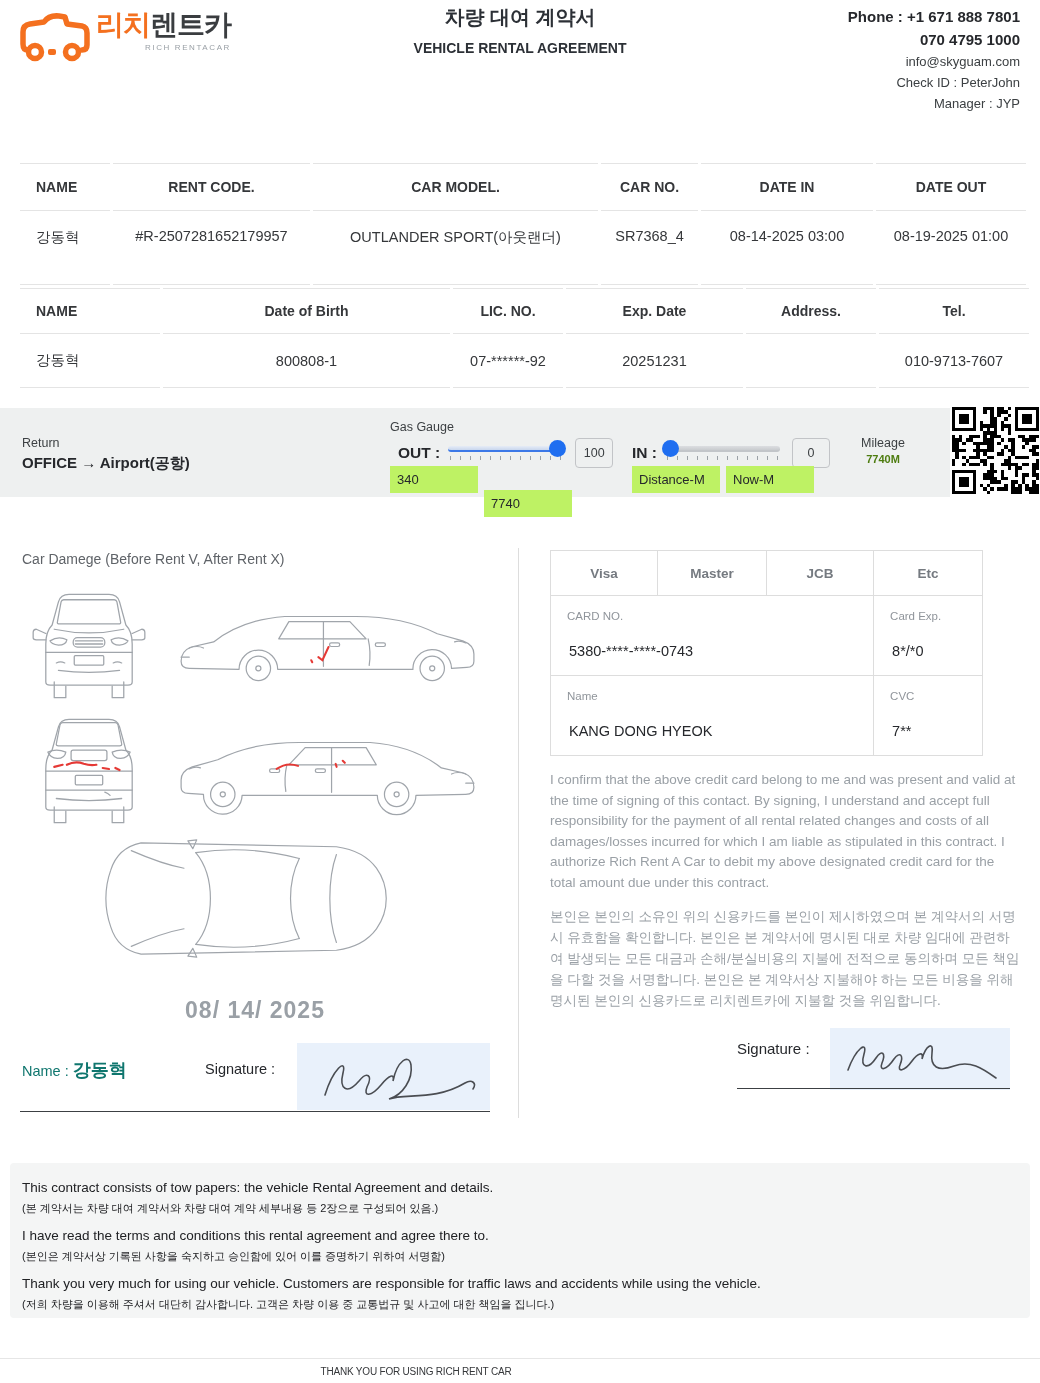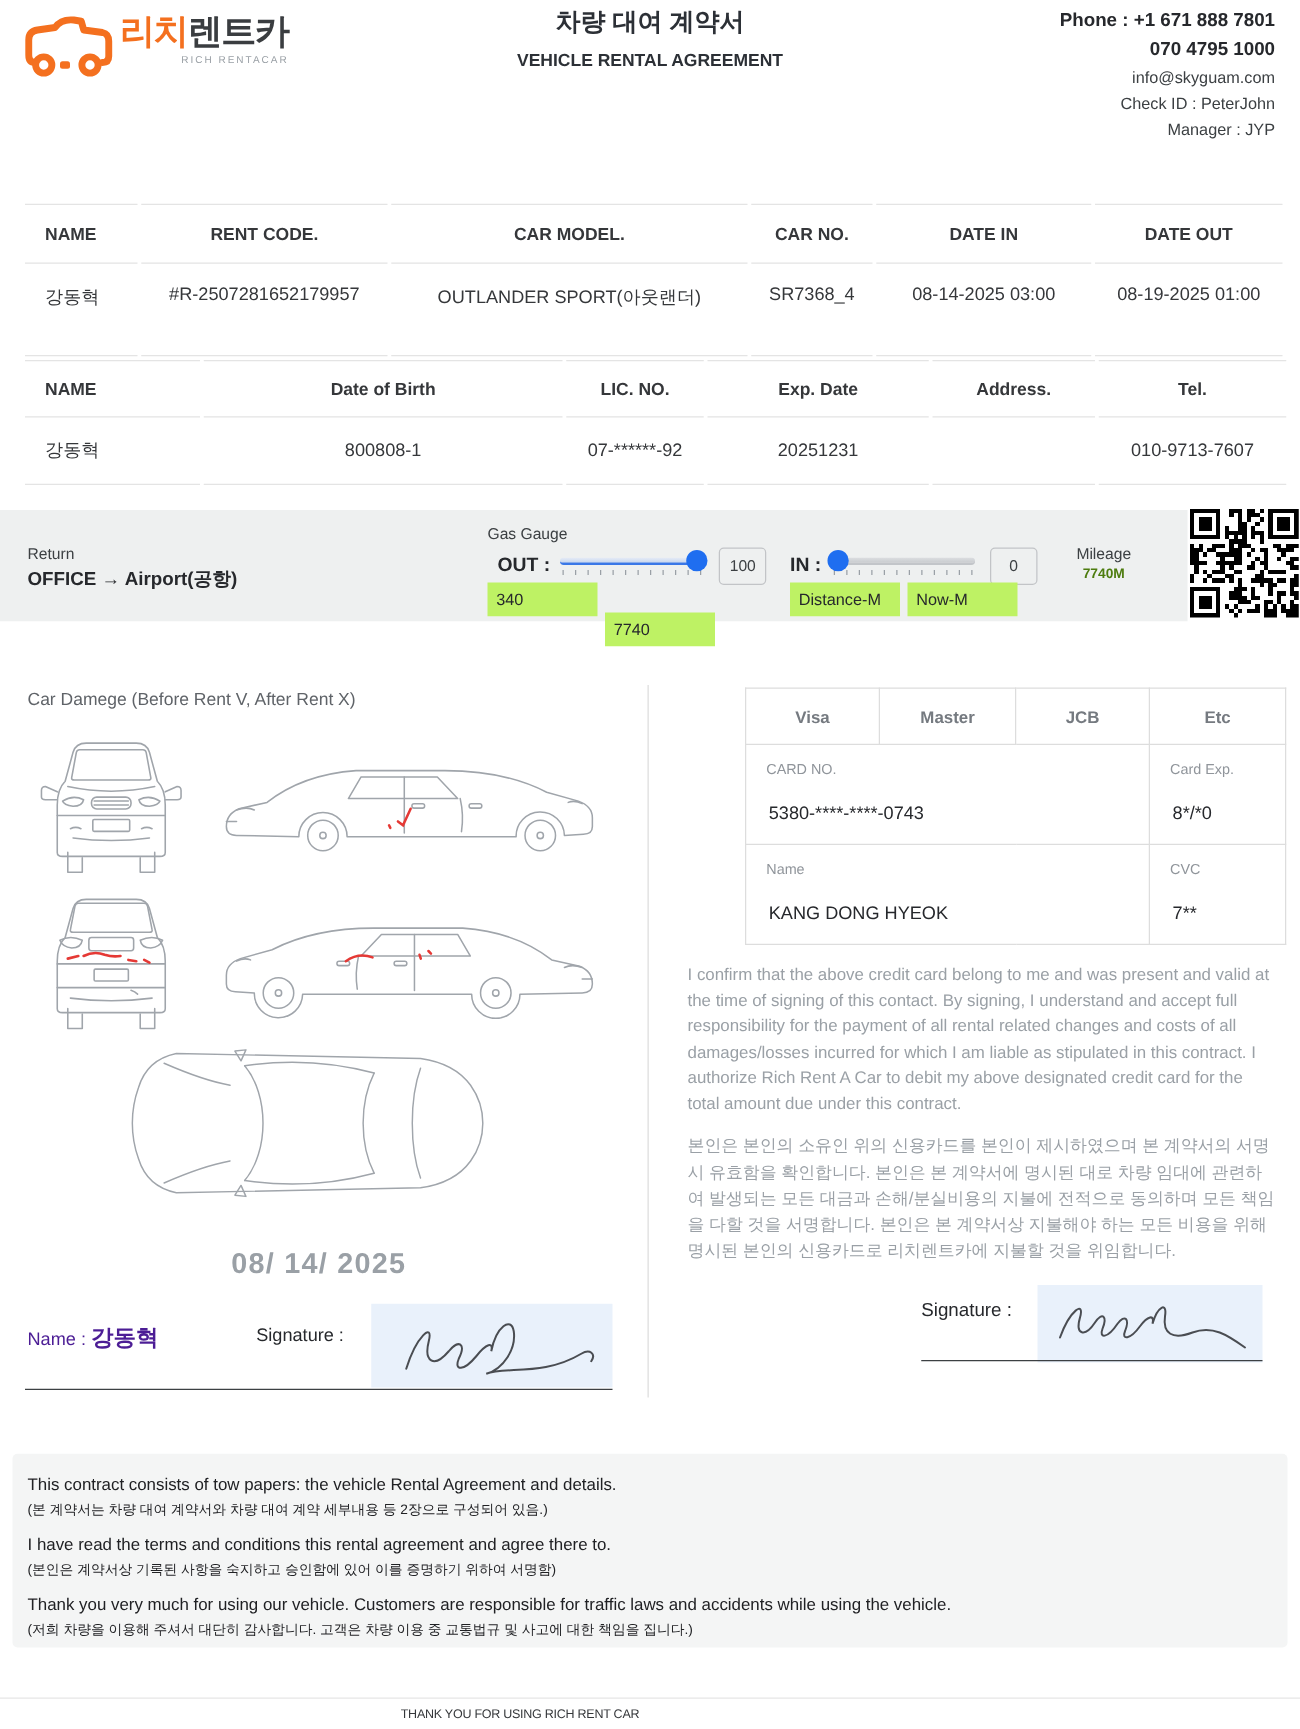--- a/index.html
+++ b/index.html
@@ -57,30 +57,30 @@
                 font-size:13px; color:#26282c; padding:0 7px; font-family:inherit; }
   .qr { position:absolute; left:952px; top:407px; width:87px; height:87px; }
 
   
   .dmg-label { position:absolute; left:22px; top:551px; font-size:14px; color:#5f6368; }
   .col-divider { position:absolute; left:518px; top:548px; width:1px; height:570px; background:#ddd; }
   .car { position:absolute; }
   .car svg { width:100%; height:100%; }
   .date-big { position:absolute; left:20px; top:997px; width:470px; text-align:center;
               font-size:23px; font-weight:bold; color:#9aa0a6; letter-spacing:1px; }
-  .name-row { position:absolute; left:22px; top:1058px; font-size:14.5px; color:#4c1d95; }
+  .name-row { position:absolute; left:22px; top:1058px; font-size:14.5px; color:#0f766e; }
   .name-row b { font-size:18px; font-weight:bold; }
   .sig-label-left { position:absolute; left:205px; top:1061px; font-size:14.5px; color:#26282c; }
   .sig-box { position:absolute; background:#e9f1fb; }
   .sig-box svg { width:100%; height:100%; }
   .sig-box-left { left:297px; top:1043px; width:193px; height:67px; }
   .sig-line-left { position:absolute; left:20px; top:1111px; width:470px; height:1px; background:#3c4043; }
 
   
-  .card-tbl { position:absolute; left:550px; top:550px; width:433px; border-collapse:collapse;margin-left:46px; }
+  .card-tbl { position:absolute; left:550px; top:550px; width:433px; border-collapse:collapse; }
   .card-tbl th, .card-tbl td { border:1px solid #ddd; }
   .card-tbl th { height:45px; font-size:13.5px; font-weight:bold; color:#757a80; }
   .card-cell { height:80px; position:relative; vertical-align:top; padding:14px 16px; }
   .card-lbl { font-size:11.5px; color:#90959b; }
   .card-val { position:absolute; left:18px; bottom:16px; font-size:14.5px; color:#26282c; }
   .para { position:absolute; left:550px; width:470px; font-size:13.5px; color:#9aa0a6; line-height:20.5px; }
   .para-en { top:770px; }
   .para-kr { top:906px; line-height:21px; }
   .sig-label-right { position:absolute; left:737px; top:1040px; font-size:15px; color:#26282c; }
   .sig-box-right { left:830px; top:1028px; width:180px; height:62px; }

